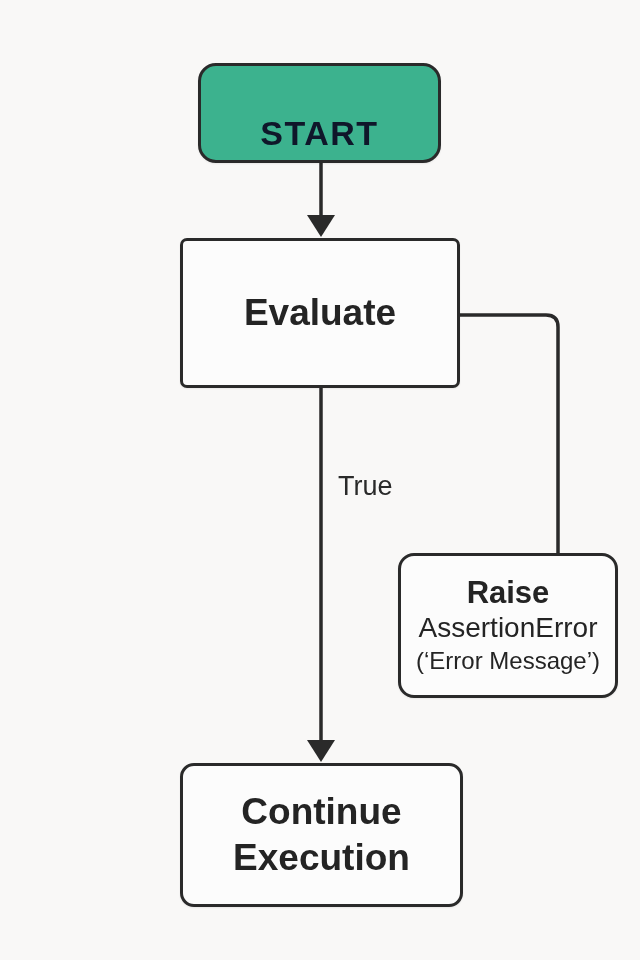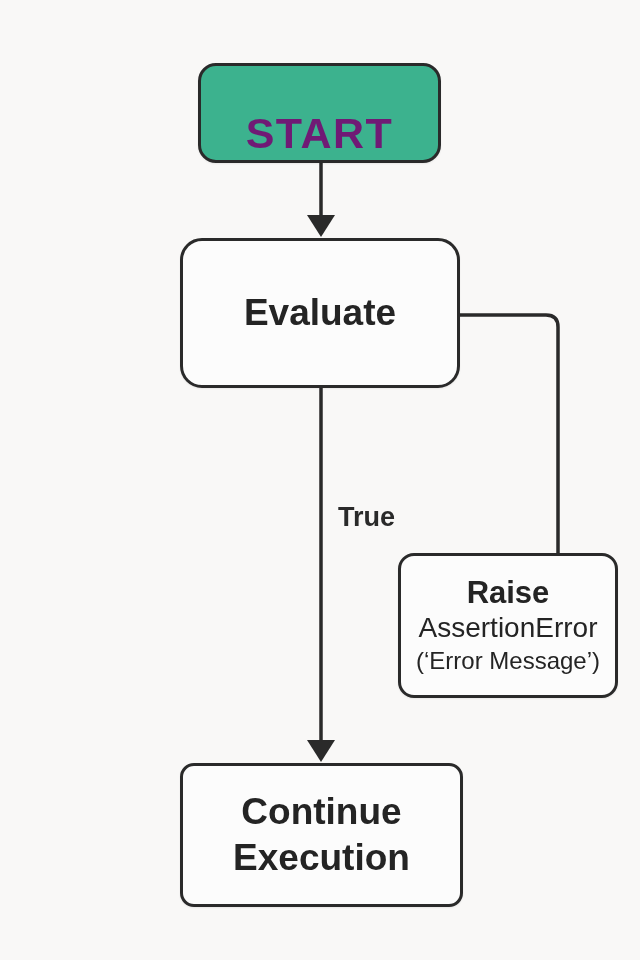--- a/index.html
+++ b/index.html
@@ -32,30 +32,30 @@
     text-align: center;
     box-shadow: 0 1px 2px rgba(0,0,0,0.07);
   }
   .node-start {
     left: 198px; top: 63px;
     width: 243px; height: 100px;
     border-radius: 18px;
     background: #3cb28e;
   }
   .start-label {
-    color: #701a75;
-    font-size: 43px;
+    color: #0f172a;
+    font-size: 34px;
     font-weight: 700;
     letter-spacing: 1.5px;
     margin-top: 40px;
   }
   .node-evaluate {
     left: 180px; top: 238px;
     width: 280px; height: 150px;
-    border-radius: 22px;
+    border-radius: 7px;
   }
   .node-continue {
     left: 180px; top: 763px;
     width: 283px; height: 144px;
     border-radius: 14px;
   }
   .line-lg {
     color: #242424;
     font-size: 37px;
     font-weight: 700;
@@ -79,24 +79,24 @@
     line-height: 34px;
   }
   .raise-3 {
     color: #242424;
     font-size: 24px;
     font-weight: 400;
     line-height: 32px;
   }
   .edge-label {
     position: absolute;
-    left: 338px; top: 502px;
+    left: 338px; top: 471px;
     color: #2a2a2a;
     font-size: 27px;
-    font-weight: 700;
+    font-weight: 400;
   }
   .stroke {
     stroke: #2a2a2a;
     stroke-width: 3.5;
     fill: none;
   }
   .arrowhead {
     fill: #2a2a2a;
     stroke: none;
   }

